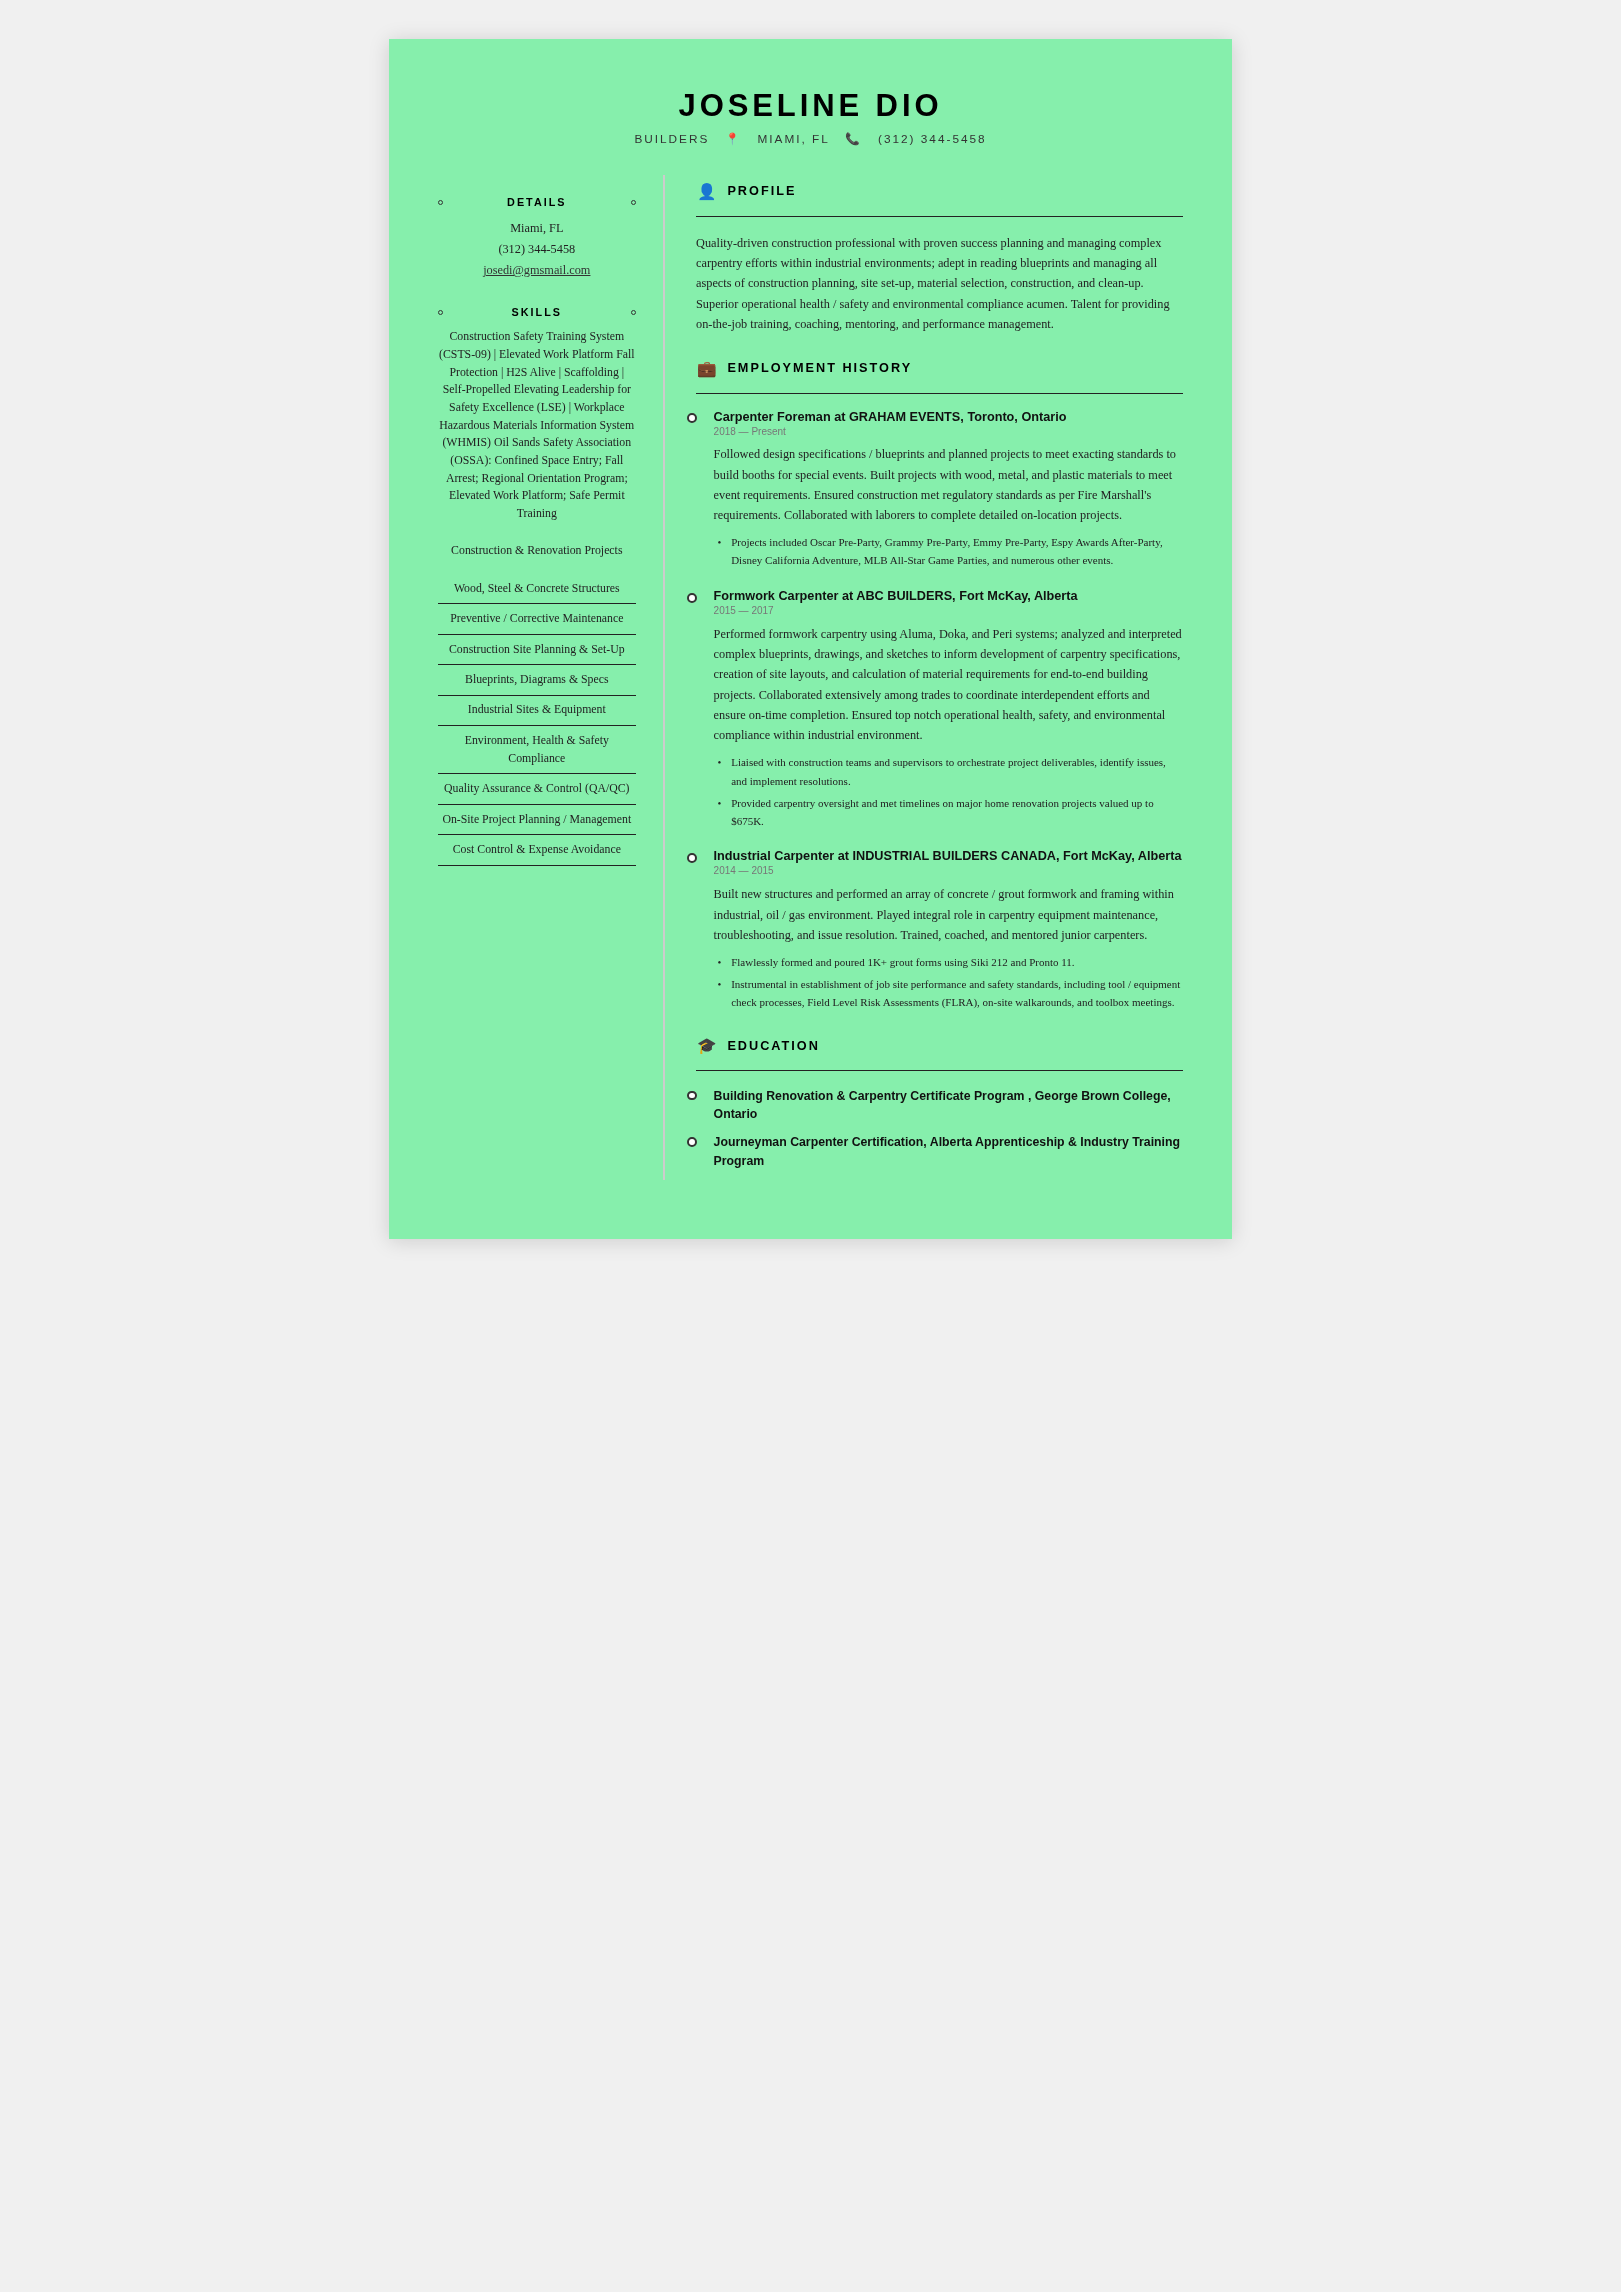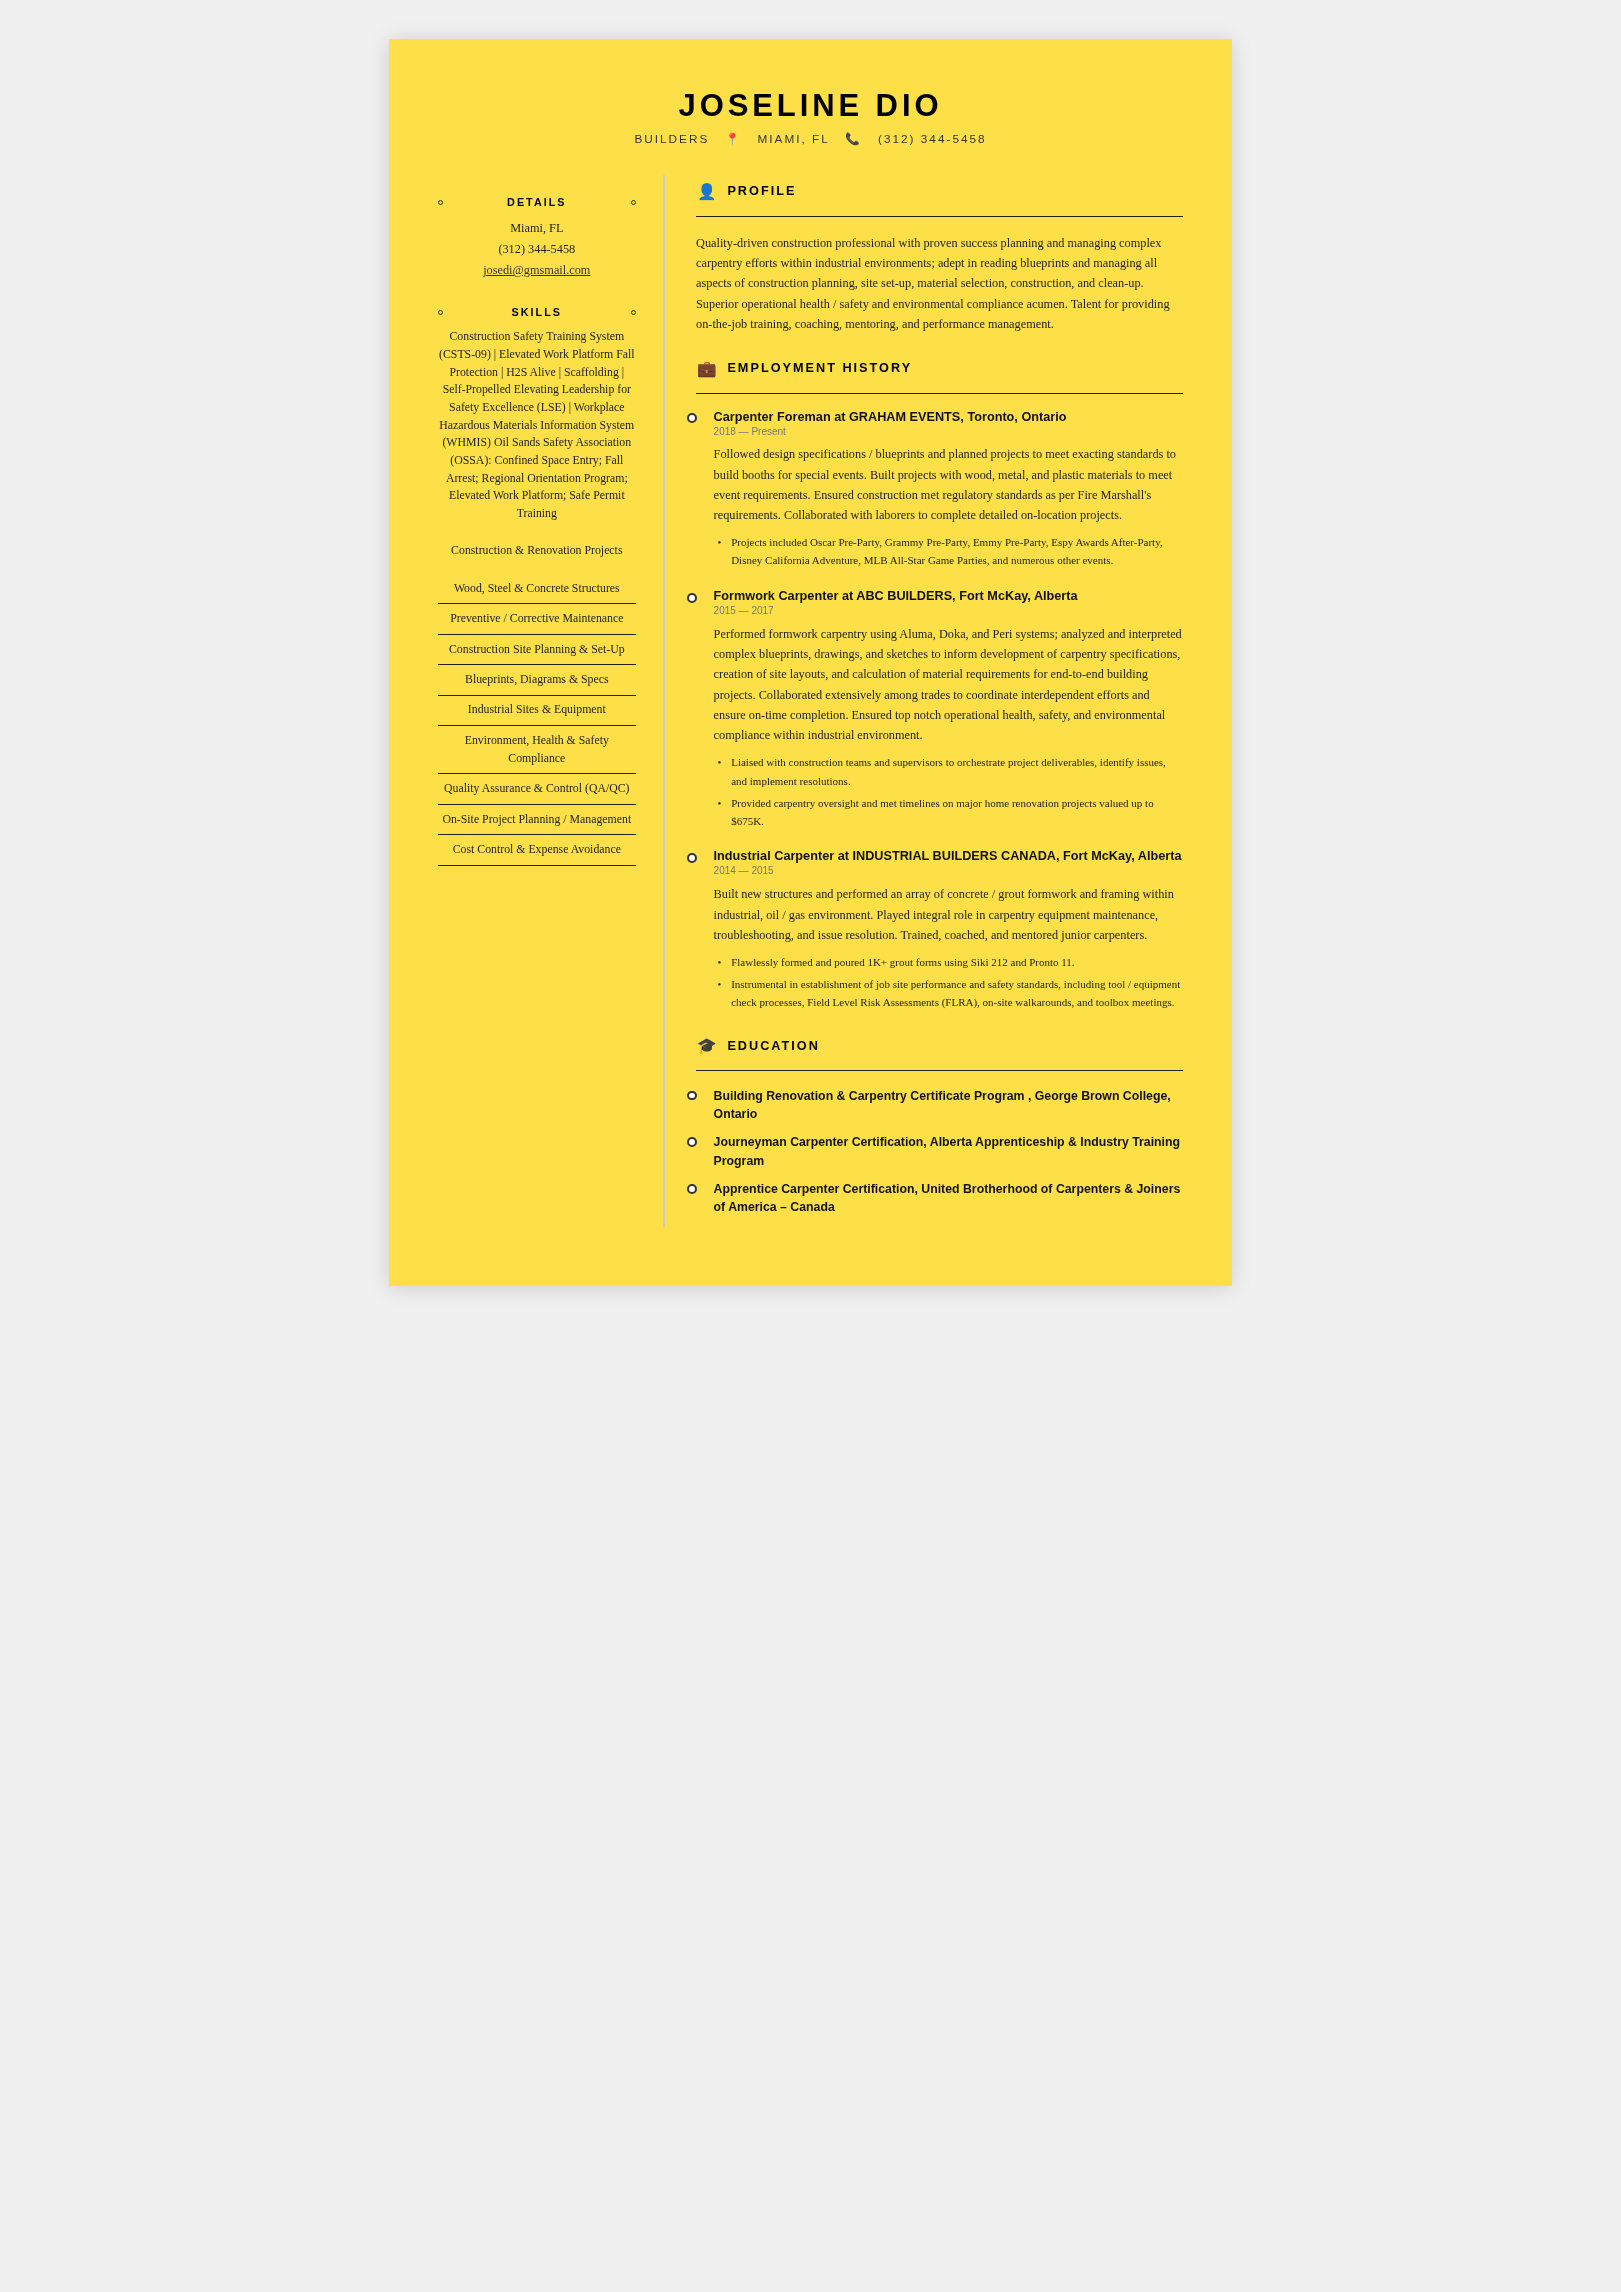--- a/index.html
+++ b/index.html
@@ -4,21 +4,21 @@
   <style>
     * { margin: 0; padding: 0; box-sizing: border-box; }
     body {
       font-family: Georgia, 'Times New Roman', serif;
       background: #f0f0f0;
       display: flex;
       justify-content: center;
       padding: 39px 19.6px;
     }
     .resume {
-      background: #fde047;
+      background: #86efac;
       width: 843px;
       min-height: 1176px;
       padding: 49px 49px 59px 49px;
       box-shadow: 0 2px 19.6px rgba(0,0,0,0.15);
     }
     
     .header {
       text-align: center;
       margin-bottom: 29px;
     }
@@ -337,22 +337,18 @@
 
       <div class="education-section">
       <div class="edu-block">
             <div class="edu-dot"></div>
             <div class="edu-title">Building Renovation &amp; Carpentry Certificate Program , George Brown College, Ontario</div>
           </div>
           <div class="edu-block">
             <div class="edu-dot"></div>
             <div class="edu-title">Journeyman Carpenter Certification, Alberta Apprenticeship &amp; Industry Training Program</div>
           </div>
-          <div class="edu-block">
-            <div class="edu-dot"></div>
-            <div class="edu-title">Apprentice Carpenter Certification, United Brotherhood of Carpenters &amp; Joiners of America – Canada</div>
-          </div>
         </div>
 
     </div>
   </div>
 </div>
 
 
 </body></html>

